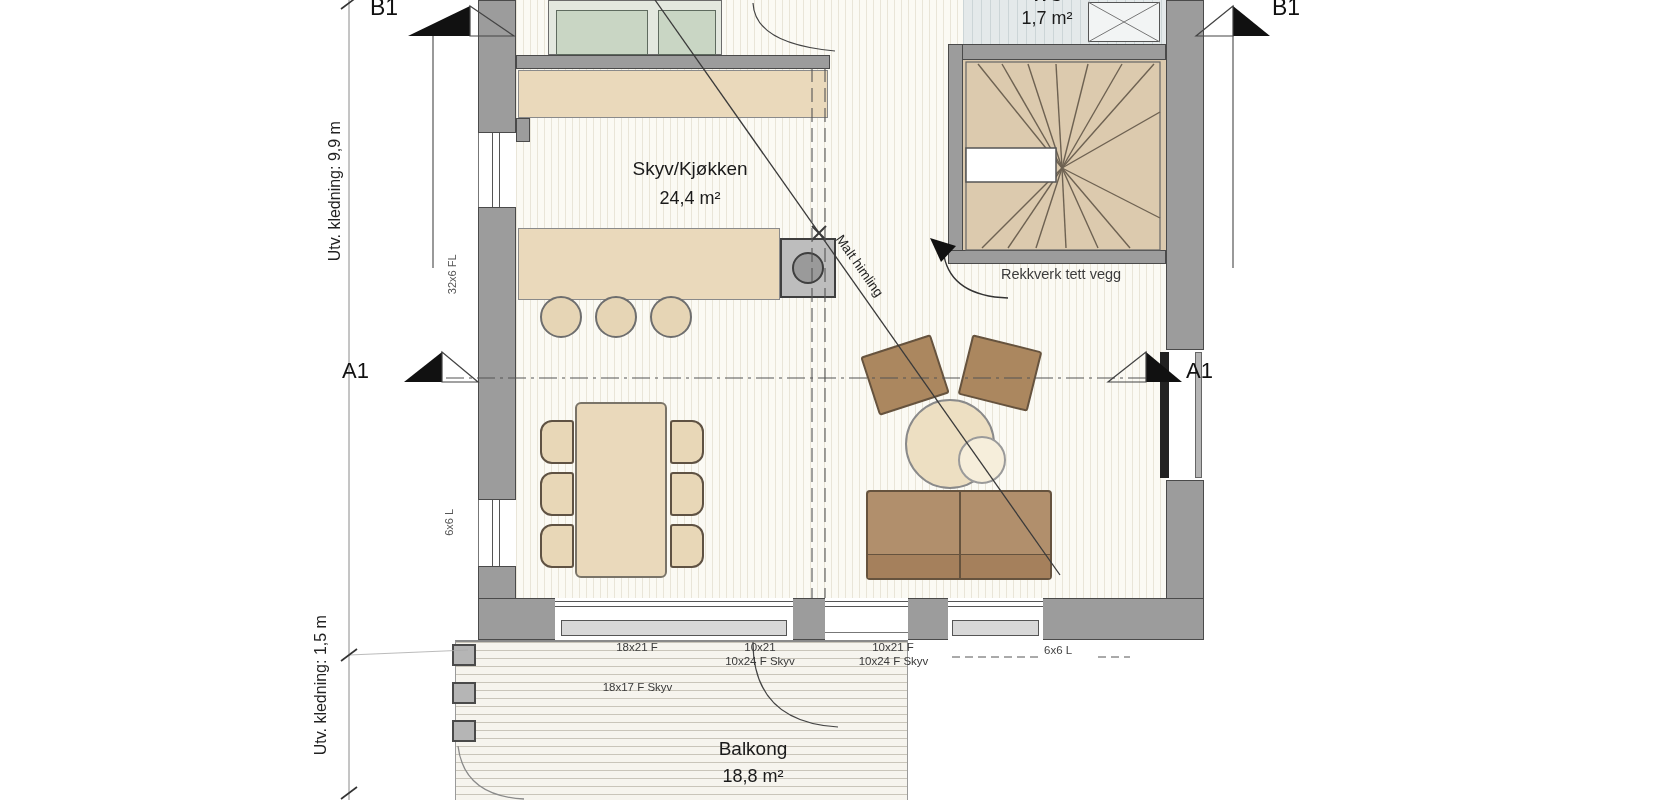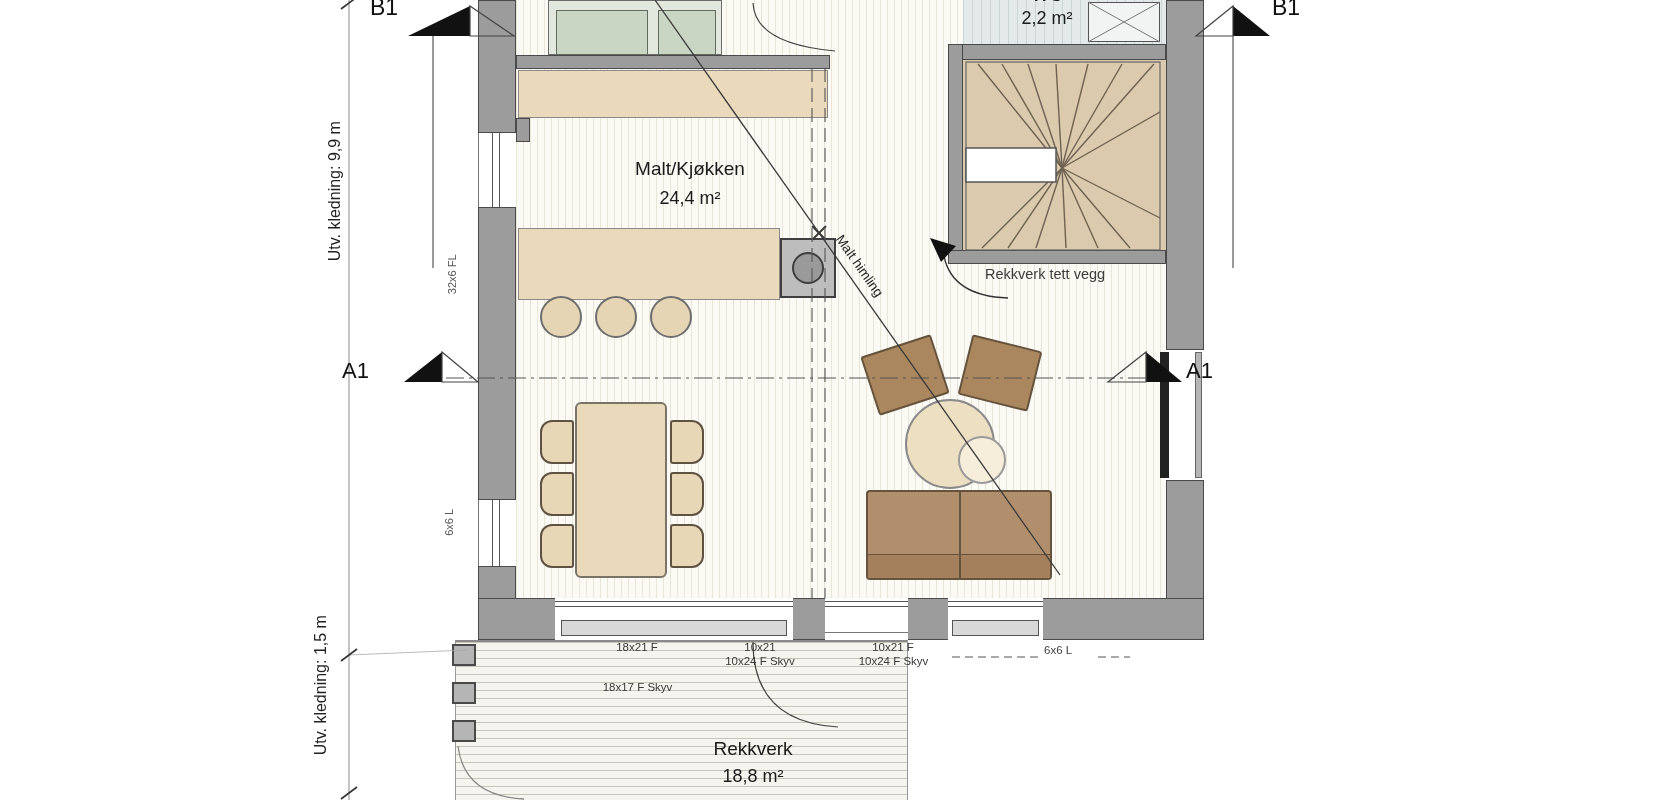--- a/index.html
+++ b/index.html
@@ -193,30 +193,30 @@
     <path d="M 753 642 Q 753 722 838 727" fill="none" stroke="#444" stroke-width="1.2"></path>
 
     <path d="M 458 746 Q 464 796 524 799" fill="none" stroke="#8a8a8a" stroke-width="1.3"></path>
 
     <g stroke="#555" stroke-width="1" stroke-dasharray="8 5">
       <line x1="952" y1="657" x2="1040" y2="657"></line>
       <line x1="1098" y1="657" x2="1130" y2="657"></line>
     </g>
   </svg>
 
-  <div class="lbl room-name txt" style="left:580px;top:158px;width:220px;">Malt/Kjøkken</div>
+  <div class="lbl room-name txt" style="left:580px;top:158px;width:220px;">Skyv/Kjøkken</div>
   <div class="lbl room-area txt" style="left:580px;top:188px;width:220px;">24,4 m²</div>
 
   <div class="lbl room-name txt" style="left:987px;top:-16px;width:120px;">WC</div>
-  <div class="lbl room-area txt" style="left:987px;top:8px;width:120px;">2,2 m²</div>
-
-  <div class="lbl room-name txt" style="left:673px;top:738px;width:160px;">Rekkverk</div>
+  <div class="lbl room-area txt" style="left:987px;top:8px;width:120px;">1,7 m²</div>
+
+  <div class="lbl room-name txt" style="left:673px;top:738px;width:160px;">Balkong</div>
   <div class="lbl room-area txt" style="left:673px;top:766px;width:160px;">18,8 m²</div>
 
-  <div class="lbl note txt" style="left:985px;top:266px;">Rekkverk tett vegg</div>
+  <div class="lbl note txt" style="left:985px;top:266px;padding-left:16px;">Rekkverk tett vegg</div>
 
   <div class="lbl txt" style="left:845px;top:232px;font-size:13.5px;color:#222;white-space:nowrap;transform:rotate(55deg);transform-origin:left top;">Malt himling</div>
 
   <div class="lbl vlabel txt" style="left:225px;top:182px;width:220px;">Utv. kledning: 9,9 m</div>
   <div class="lbl vlabel txt" style="left:211px;top:676px;width:220px;">Utv. kledning: 1,5 m</div>
 
   <div class="lbl vsmall txt" style="left:412px;top:268px;width:80px;">32x6 FL</div>
   <div class="lbl vsmall txt" style="left:409px;top:516px;width:80px;">6x6 L</div>
   <div class="lbl txt" style="left:1044px;top:644px;font-size:11.5px;color:#444;white-space:nowrap;">6x6 L</div>
 

